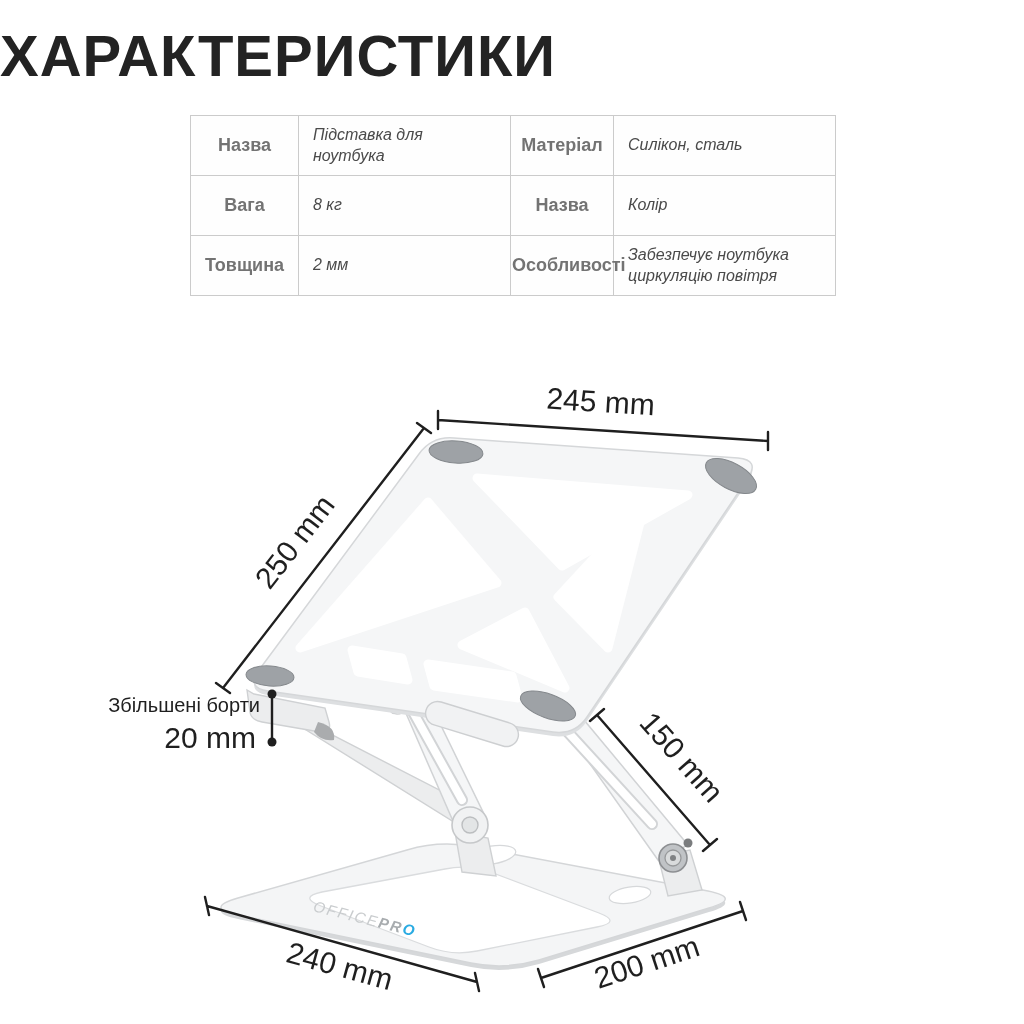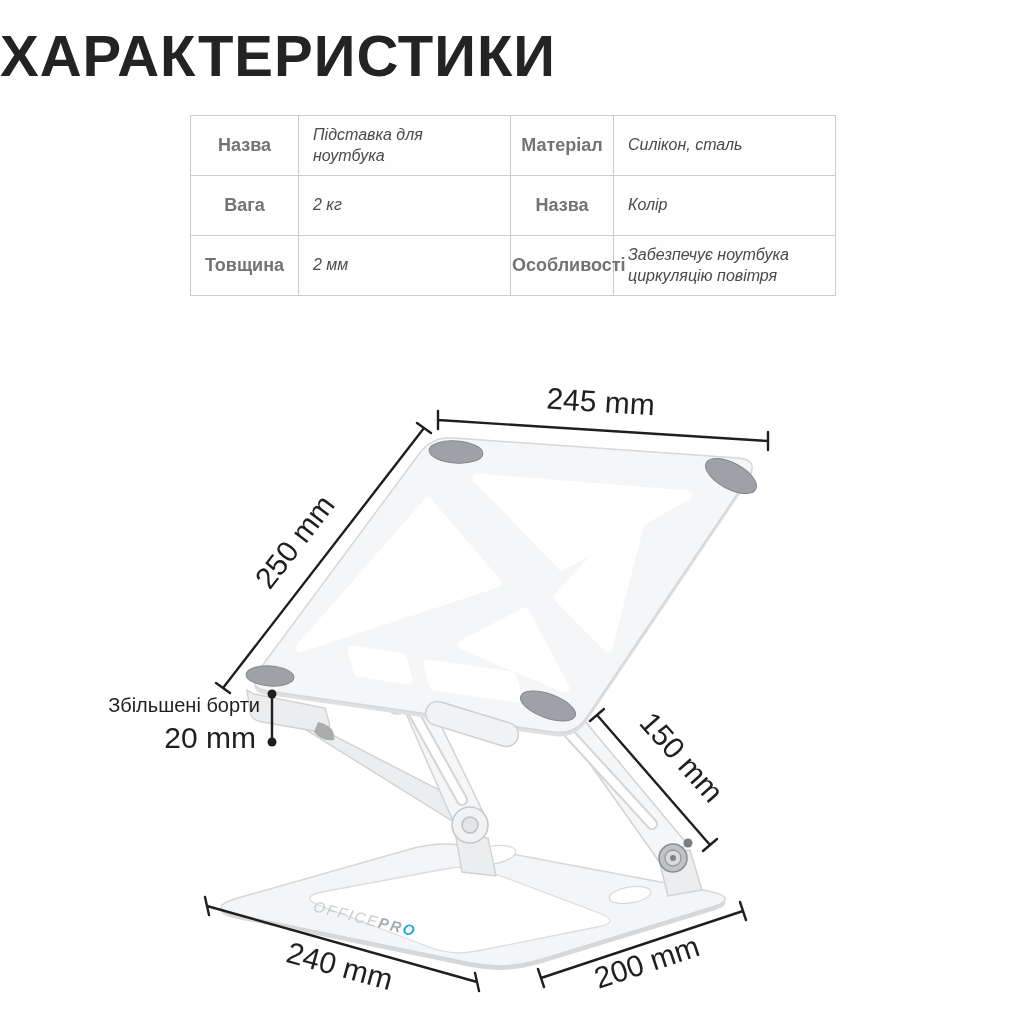--- a/index.html
+++ b/index.html
@@ -46,21 +46,21 @@
     </colgroup>
     <tbody>
       <tr>
         <td class="lbl">Назва</td>
         <td class="val">Підставка для ноутбука</td>
         <td class="lbl">Матеріал</td>
         <td class="val">Силікон, сталь</td>
       </tr>
       <tr>
         <td class="lbl">Вага</td>
-        <td class="val">2 кг</td>
+        <td class="val">8 кг</td>
         <td class="lbl">Назва</td>
         <td class="val">Колір</td>
       </tr>
       <tr>
         <td class="lbl">Товщина</td>
         <td class="val">2 мм</td>
         <td class="lbl">Особливості</td>
         <td class="val">Забезпечує ноутбука циркуляцію повітря</td>
       </tr>
     </tbody>

